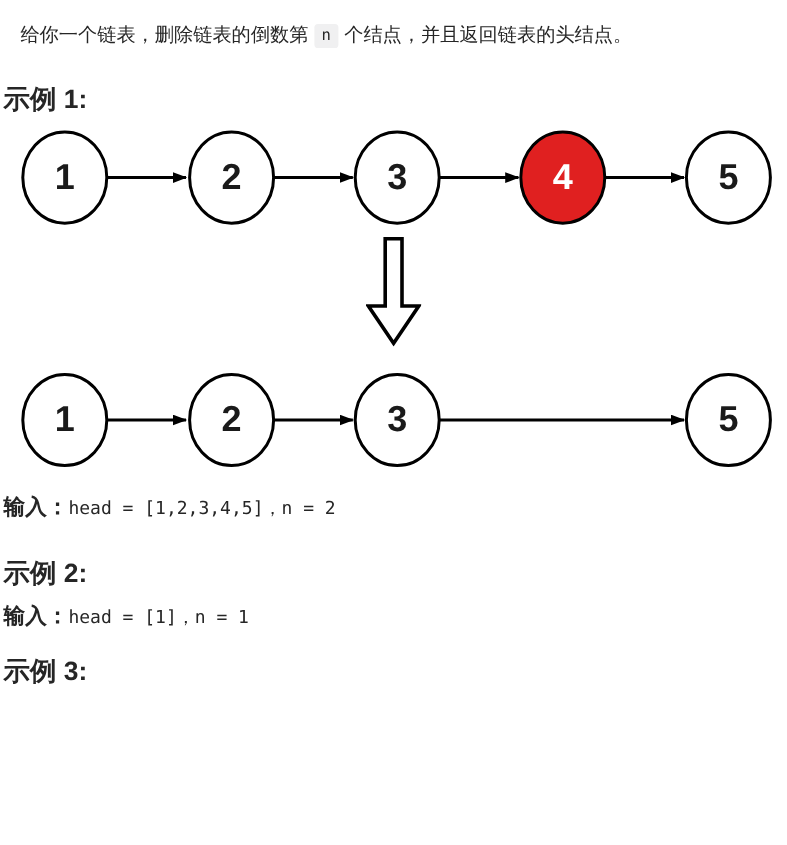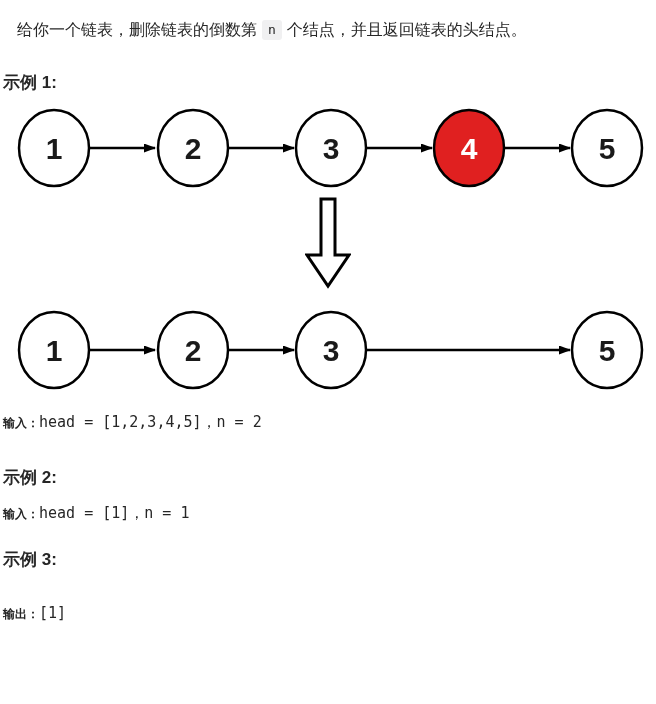--- a/index.html
+++ b/index.html
@@ -23,21 +23,21 @@
     line-height: 18px;
     background: #f0f0f1;
     border-radius: 3px;
     padding: 1px 6px;
     margin: 0 5px;
     vertical-align: 1px;
   }
   .example-title {
     margin: 0;
     margin-top: 30px;
-    font-size: 17px;
+    font-size: 22px;
     line-height: 21px;
     font-weight: bold;
   }
   .example-title-2 { }
   .example-title-3 { margin-top: 21px; }
   svg.list-row { display: block; margin-top: 13px; }
   svg.list-row-2 { margin-top: 19px; }
   svg.down-arrow { display: block; margin-top: 3px; margin-left: 302px; }
   .node { fill: #ffffff; stroke: #000000; stroke-width: 2.5; }
   .node-hl { stroke: #000000; stroke-width: 2.5; }
@@ -54,21 +54,21 @@
   .io-block-2 { margin-top: 11px; }
   .io-block-3 { margin-top: 29px; }
   .io-line {
     font-family: "DejaVu Sans Mono", "Liberation Mono", monospace;
     font-size: 15px;
     line-height: 28px;
     white-space: pre;
   }
   .io-label {
     font-family: "Liberation Sans", "DejaVu Sans", sans-serif;
-    font-size: 12px;
+    font-size: 18px;
     font-weight: bold;
   }
 </style>
 </head>
 <body>
 
 <p class="desc"><span>给你一个链表，删除链表的倒数第</span><span class="code-chip">n</span><span>个结点，并且返回链表的头结点。</span></p>
 
 <p class="example-title">示例 1:</p>
 
@@ -118,14 +118,13 @@
 
 <p class="example-title example-title-2">示例 2:</p>
 
 <div class="io-block io-block-2">
   <div class="io-line"><span class="io-label">输入：</span><span>head = [1]，n = 1</span></div>
 </div>
 
 <p class="example-title example-title-3">示例 3:</p>
 
 <div class="io-block io-block-3">
-  <div class="io-line"><span class="io-label">输出：</span><span>[1]</span></div>
 </div>
 
 </body></html>

